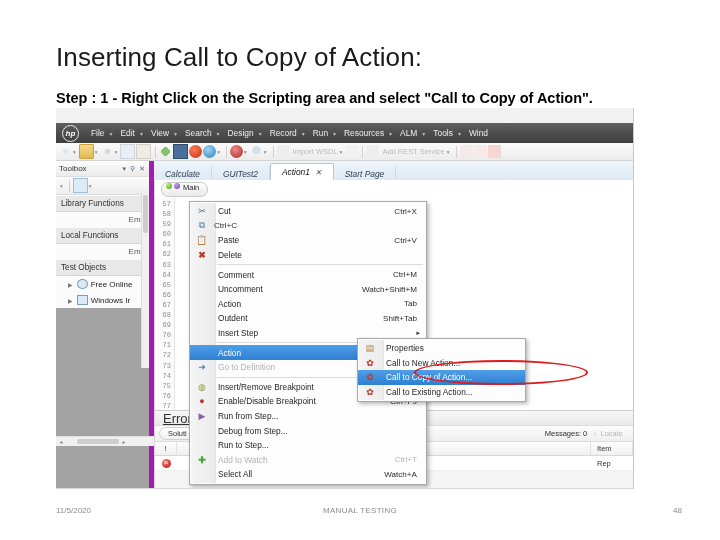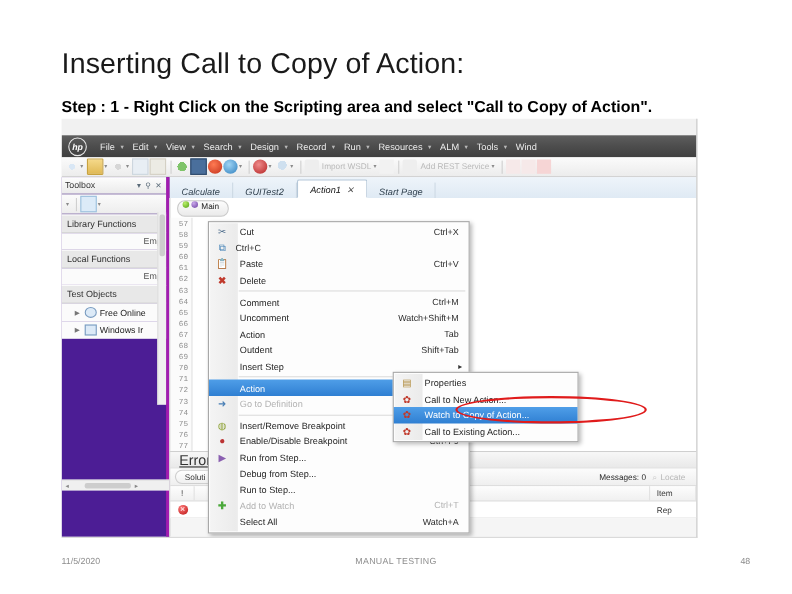--- a/index.html
+++ b/index.html
@@ -149,22 +149,22 @@
     border-radius: 2px 2px 0 0;
     height: 17px;
     color: #111;
   }
   .doc-tab .closex { font-size: 8px; margin-left: 5px; color: #555; }
 
   
   .leftpanel {
     position: absolute; left: 0; top: 53px;
     width: 98px; bottom: 0;
-    background: #4c1d95;
-    border-right: 3px solid #a21caf;
+    background: #a3a3a3;
+    border-right: 5px solid #a21caf;
     box-sizing: border-box;
   }
   .lp-header {
     height: 15px;
     background: linear-gradient(to bottom, #fdfdfd, #eaeaea);
     display: flex; align-items: center;
     font-size: 8px; color: #333;
     padding-left: 3px;
     border-bottom: 1px solid #dcdcdc;
     font-family: "Liberation Sans", sans-serif;
@@ -779,21 +779,21 @@
       <div class="ctx-item">
         <span class="ic ic-prop"></span>
         <span class="lbl">Properties</span>
       </div>
       <div class="ctx-item">
         <span class="ic ic-act"></span>
         <span class="lbl">Call to New Action...</span>
       </div>
       <div class="ctx-item selected">
         <span class="ic ic-act"></span>
-        <span class="lbl">Watch to Copy of Action...</span>
+        <span class="lbl">Call to Copy of Action...</span>
       </div>
       <div class="ctx-item">
         <span class="ic ic-act"></span>
         <span class="lbl">Call to Existing Action...</span>
       </div>
     </div>
 
   </div>
 
   <div class="red-ellipse"></div>

